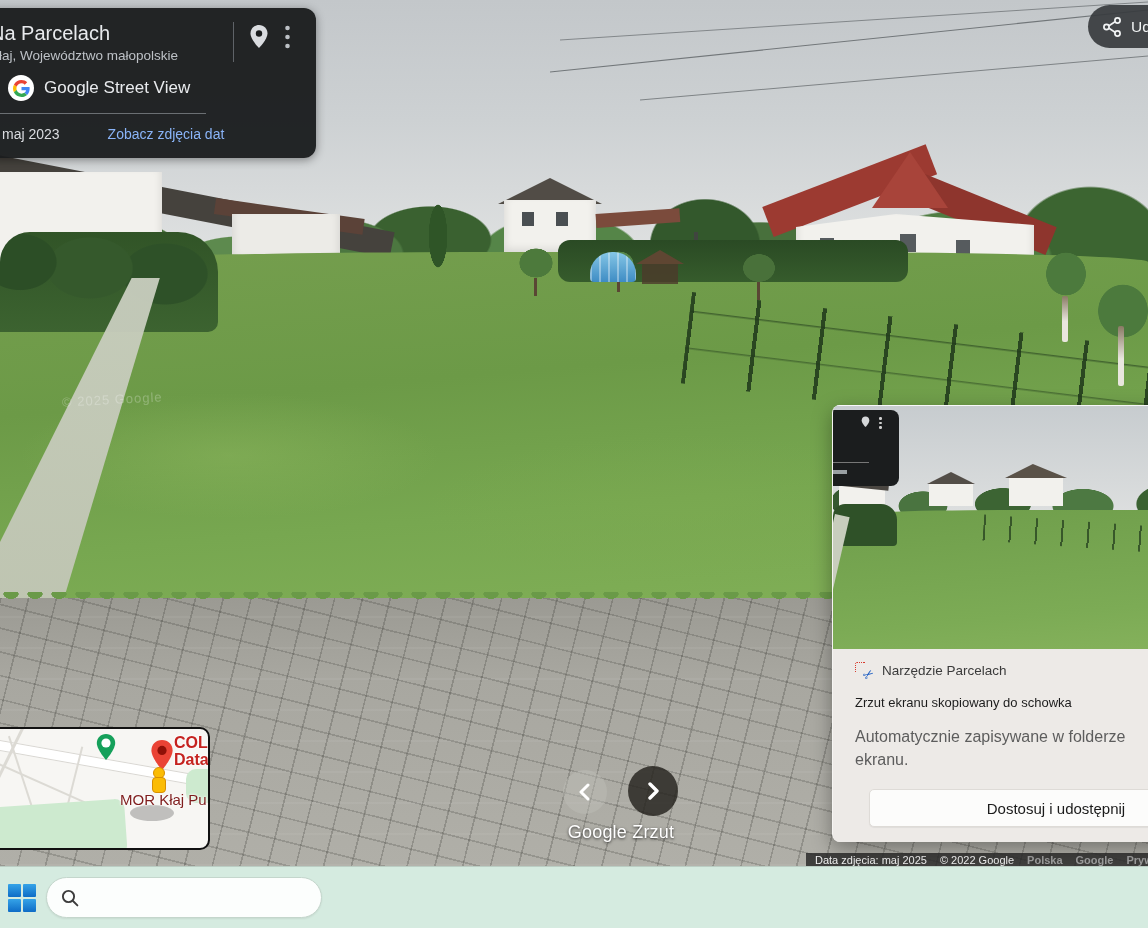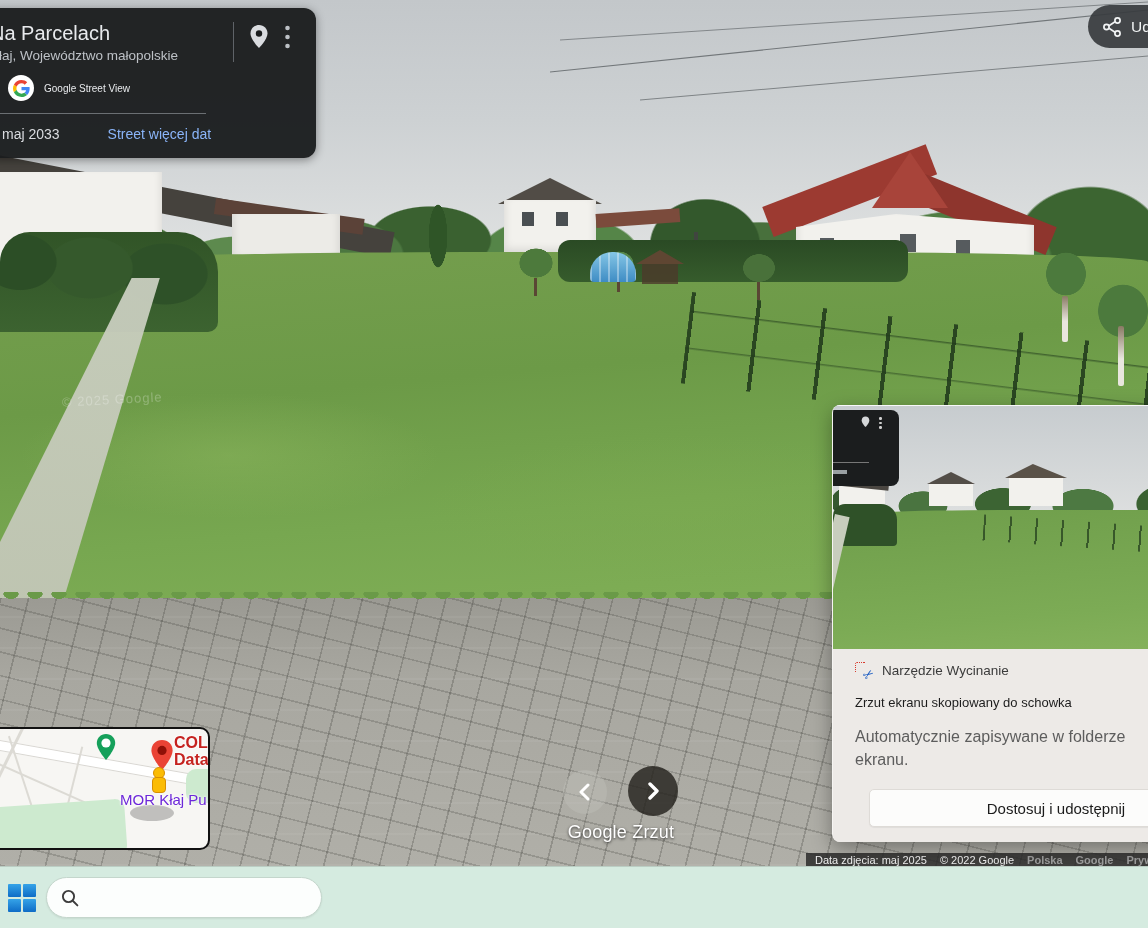--- a/index.html
+++ b/index.html
@@ -77,39 +77,39 @@
 
   
   .card{position:absolute;left:-16px;top:8px;width:332px;height:150px;background:rgba(27,29,30,.96);
         border-radius:12px;color:#e8eaed;box-shadow:0 2px 10px rgba(0,0,0,.4);padding:14px 14px 10px 8px;box-sizing:border-box;}
   .card-title{font-size:20px;font-weight:500;line-height:1.15;margin-left:-2px;}
   .card-sub{font-size:13.5px;color:#bdc1c6;margin-top:3px;margin-left:-2px;}
   .card-icons{position:absolute;right:26px;top:16px;display:flex;align-items:center;gap:16px;}
   .vdiv{position:absolute;right:82px;top:14px;width:1px;height:40px;background:#5f6368;}
   .prov{display:flex;align-items:center;gap:10px;margin-top:12px;margin-left:16px;}
   .gcircle{width:26px;height:26px;border-radius:50%;background:#fff;display:flex;align-items:center;justify-content:center;}
-  .prov-label{font-size:10px;color:#e8eaed;}
+  .prov-label{font-size:17px;color:#e8eaed;}
   .card-hr{border:none;border-top:1px solid #6b6f73;margin:12px 96px 0 0;}
   .card-foot{display:flex;align-items:center;margin-top:12px;margin-left:10px;gap:48px;}
   .card-date{font-size:14px;color:#dadce0;}
   .card-link{font-size:14px;color:#8ab4f8;cursor:pointer;}
 
   
   .share{position:absolute;left:1088px;top:5px;height:43px;width:170px;border-radius:22px;
      background:rgba(55,59,62,.92);display:flex;align-items:center;gap:10px;padding-left:15px;box-sizing:border-box;
      color:#f1f3f4;font-size:15.5px;cursor:pointer;}
 
   
   .minimap{position:absolute;left:-42px;top:727px;width:248px;height:119px;border:2px solid #111;
      border-radius:10px;background:#f7f6f3;overflow:hidden;}
   .map-road{position:absolute;background:#dcdad4;}
   .map-green{position:absolute;background:#cdeacf;border-radius:10px;}
   .poi-label{position:absolute;color:#c5221f;font-weight:bold;font-size:16px;line-height:1.05;
      text-shadow:0 0 3px #fff,0 0 3px #fff;}
-  .place-label{position:absolute;color:#6d28d9;font-size:15px;text-shadow:0 0 3px #fff,0 0 3px #fff;white-space:nowrap;}
+  .place-label{position:absolute;color:#7f1d1d;font-size:15px;text-shadow:0 0 3px #fff,0 0 3px #fff;white-space:nowrap;}
   .pegman{position:absolute;width:16px;height:26px;}
   .pegman .head{position:absolute;left:3px;top:0;width:10px;height:10px;border-radius:50%;background:#fbbc04;border:1px solid #d78f00;}
   .pegman .body{position:absolute;left:2px;top:10px;width:12px;height:14px;border-radius:4px;background:#fbbc04;border:1px solid #d78f00;}
   .peg-shadow{position:absolute;width:44px;height:16px;border-radius:50%;background:rgba(90,90,90,.35);}
 
   
   .arrow{position:absolute;border-radius:50%;display:flex;align-items:center;justify-content:center;cursor:pointer;}
   .arrow.prev{left:563px;top:770px;width:44px;height:44px;background:rgba(190,190,183,.45);}
   .arrow.next{left:628px;top:766px;width:50px;height:50px;background:rgba(36,34,29,.82);}
   .brand{position:absolute;left:556px;top:822px;width:130px;text-align:center;color:#fff;font-size:18px;
@@ -256,22 +256,22 @@
             <path fill="#EA4335" d="M24 9.5c3.54 0 6.71 1.22 9.21 3.6l6.85-6.85C35.9 2.38 30.47 0 24 0 14.62 0 6.51 5.38 2.56 13.22l7.98 6.19C12.43 13.72 17.74 9.5 24 9.5z"></path>
             <path fill="#4285F4" d="M46.98 24.55c0-1.57-.15-3.09-.38-4.55H24v9.02h12.94c-.58 2.96-2.26 5.48-4.78 7.18l7.73 6c4.51-4.18 7.09-10.36 7.09-17.65z"></path>
             <path fill="#FBBC05" d="M10.53 28.59c-.48-1.45-.76-2.99-.76-4.59s.27-3.14.76-4.59l-7.98-6.19C.92 16.46 0 20.12 0 24c0 3.88.92 7.54 2.56 10.78l7.97-6.19z"></path>
             <path fill="#34A853" d="M24 48c6.48 0 11.93-2.13 15.89-5.81l-7.73-6c-2.15 1.45-4.92 2.3-8.16 2.3-6.26 0-11.57-4.22-13.47-9.91l-7.98 6.19C6.51 42.62 14.62 48 24 48z"></path>
           </svg>
         </span>
         <span class="prov-label">Google Street View</span>
       </div>
       <hr class="card-hr">
       <div class="card-foot">
-        <span class="card-date">maj 2033</span>
-        <span class="card-link">Street więcej dat</span>
+        <span class="card-date">maj 2023</span>
+        <span class="card-link">Zobacz zdjęcia dat</span>
       </div>
     </div>
 
     <div class="share">
       <svg width="18" height="20" viewBox="0 0 18 20">
         <circle cx="14.5" cy="3.5" r="2.6" fill="none" stroke="#f1f3f4" stroke-width="1.7"></circle>
         <circle cx="3.5" cy="10" r="2.6" fill="none" stroke="#f1f3f4" stroke-width="1.7"></circle>
         <circle cx="14.5" cy="16.5" r="2.6" fill="none" stroke="#f1f3f4" stroke-width="1.7"></circle>
         <line x1="6" y1="8.7" x2="12" y2="4.8" stroke="#f1f3f4" stroke-width="1.7"></line>
         <line x1="6" y1="11.3" x2="12" y2="15.2" stroke="#f1f3f4" stroke-width="1.7"></line>
@@ -354,21 +354,21 @@
         <div class="abs" style="left:0;top:52px;width:36px;height:1px;background:#777;"></div>
         <div class="abs" style="left:0;top:60px;width:14px;height:4px;background:#9aa0a3;"></div>
       </div>
     </div>
     <div class="panel">
       <div class="n-head">
         <span class="snipicon">
             <span class="sq"></span>
             <span class="sc">✂</span>
           </span>
-        <span>Narzędzie Wycinanie</span>
+        <span>Narzędzie Parcelach</span>
       </div>
       <div class="n-title">Zrzut ekranu skopiowany do schowka</div>
       <div class="n-body">Automatycznie zapisywane w folderze ekranu.</div>
       <div class="n-btn">
           <span>Dostosuj i udostępnij</span>
         </div>
     </div>
   </div>
 
   <div class="taskbar">

